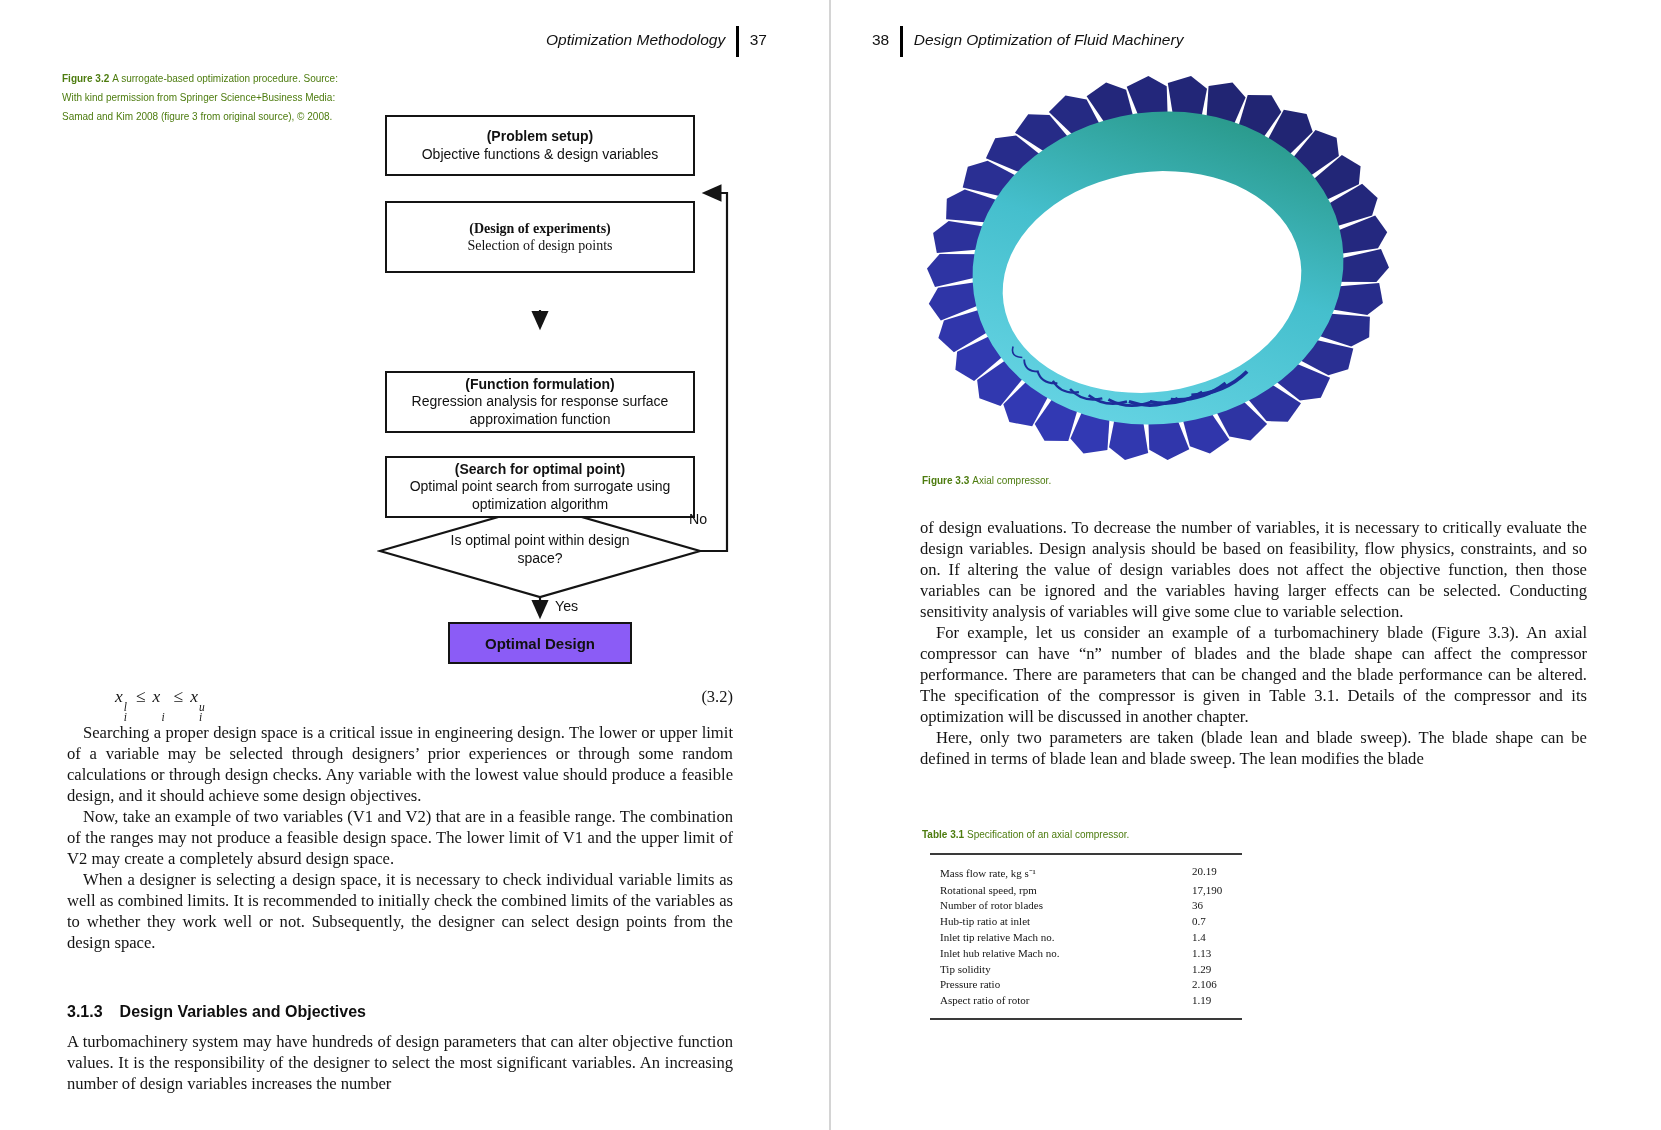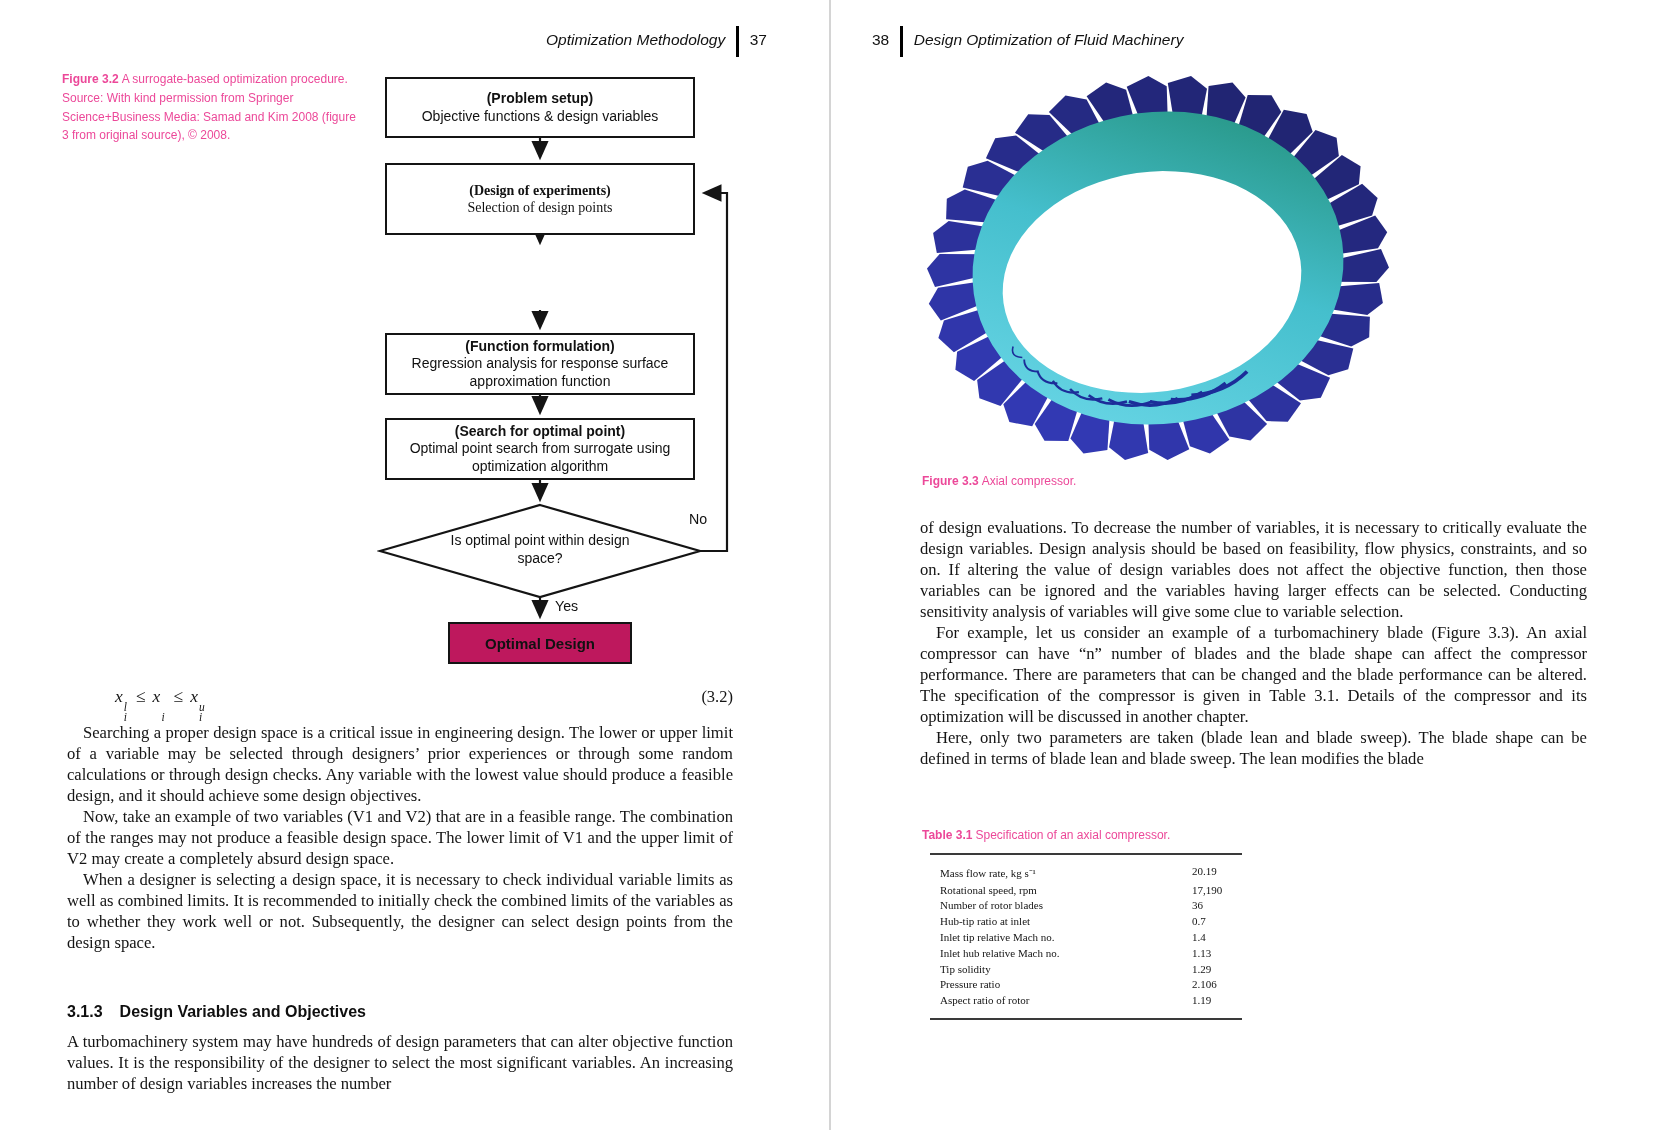--- a/index.html
+++ b/index.html
@@ -10,39 +10,39 @@
   
   .runhead{position:absolute;display:flex;align-items:center;font-family:"Liberation Sans",sans-serif;
            font-size:15.5px;color:#111;}
   .runhead-left{top:24px;left:67px;width:700px;justify-content:flex-end;}
   .runhead-right{top:24px;left:872px;}
   .rh-title{font-style:italic;}
   .rh-bar{width:2.5px;height:31px;background:#000;margin:0 11px;flex:0 0 auto;transform:translateY(2px);}
   .rh-num{font-style:normal;}
 
   
-  .caption{font-family:"Liberation Sans",sans-serif;font-size:12px;line-height:18.8px;color:#ec4899;}
+  .caption{font-family:"Liberation Sans",sans-serif;font-size:10px;line-height:18.8px;color:#4d7c0f;}
   .caption b{font-weight:700;margin-right:3px;}
   .fig2-caption{position:absolute;left:62px;top:70px;width:294px;}
   .fig3-caption{position:absolute;left:922px;top:472px;width:600px;}
   .table-caption{position:absolute;left:922px;top:826px;width:600px;}
 
   
   .flowchart{position:absolute;left:377px;top:70px;width:356px;height:600px;}
   .fc-svg{position:absolute;left:0;top:0;}
   .fc-box{position:absolute;left:8px;width:310px;border:2.2px solid #141414;background:#fff;box-sizing:border-box;
           display:flex;flex-direction:column;justify-content:center;text-align:center;
-          font-family:"Liberation Sans",sans-serif;font-size:14px;line-height:17.3px;color:#111;padding:2px 8px;}
+          font-family:"Liberation Sans",sans-serif;font-size:14px;line-height:17.3px;color:#111;padding:2px 8px;margin-top:38px;}
   .fc-box .t{font-weight:700;}
   .fc-b1{top:7px;height:61px;}
   .fc-b2{top:93px;height:72px;font-family:Liberation Serif, serif;}
   .fc-b3{top:178px;height:62px;}
   .fc-b4{top:263px;height:62px;}
   .fc-b5{top:348px;height:62px;}
-  .fc-final{position:absolute;left:71px;top:552px;width:184px;height:42px;border:2.8px solid #141414;background:#be185d;
+  .fc-final{position:absolute;left:71px;top:552px;width:184px;height:42px;border:2.8px solid #141414;background:#8b5cf6;
             box-sizing:border-box;display:flex;align-items:center;justify-content:center;
             font-family:"Liberation Sans",sans-serif;font-size:15px;font-weight:700;color:#111;}
   .fc-diamond-text{position:absolute;left:63px;top:462px;width:200px;text-align:center;
             font-family:"Liberation Sans",sans-serif;font-size:14px;line-height:17.5px;color:#111;}
   .fc-label{position:absolute;font-family:"Liberation Sans",sans-serif;font-size:14.2px;color:#111;}
   .fc-yes{left:178px;top:528px;}
   .fc-no{left:312px;top:441px;}
 
   
   .equation-row{position:absolute;left:67px;top:686px;width:666px;display:flex;align-items:baseline;}

